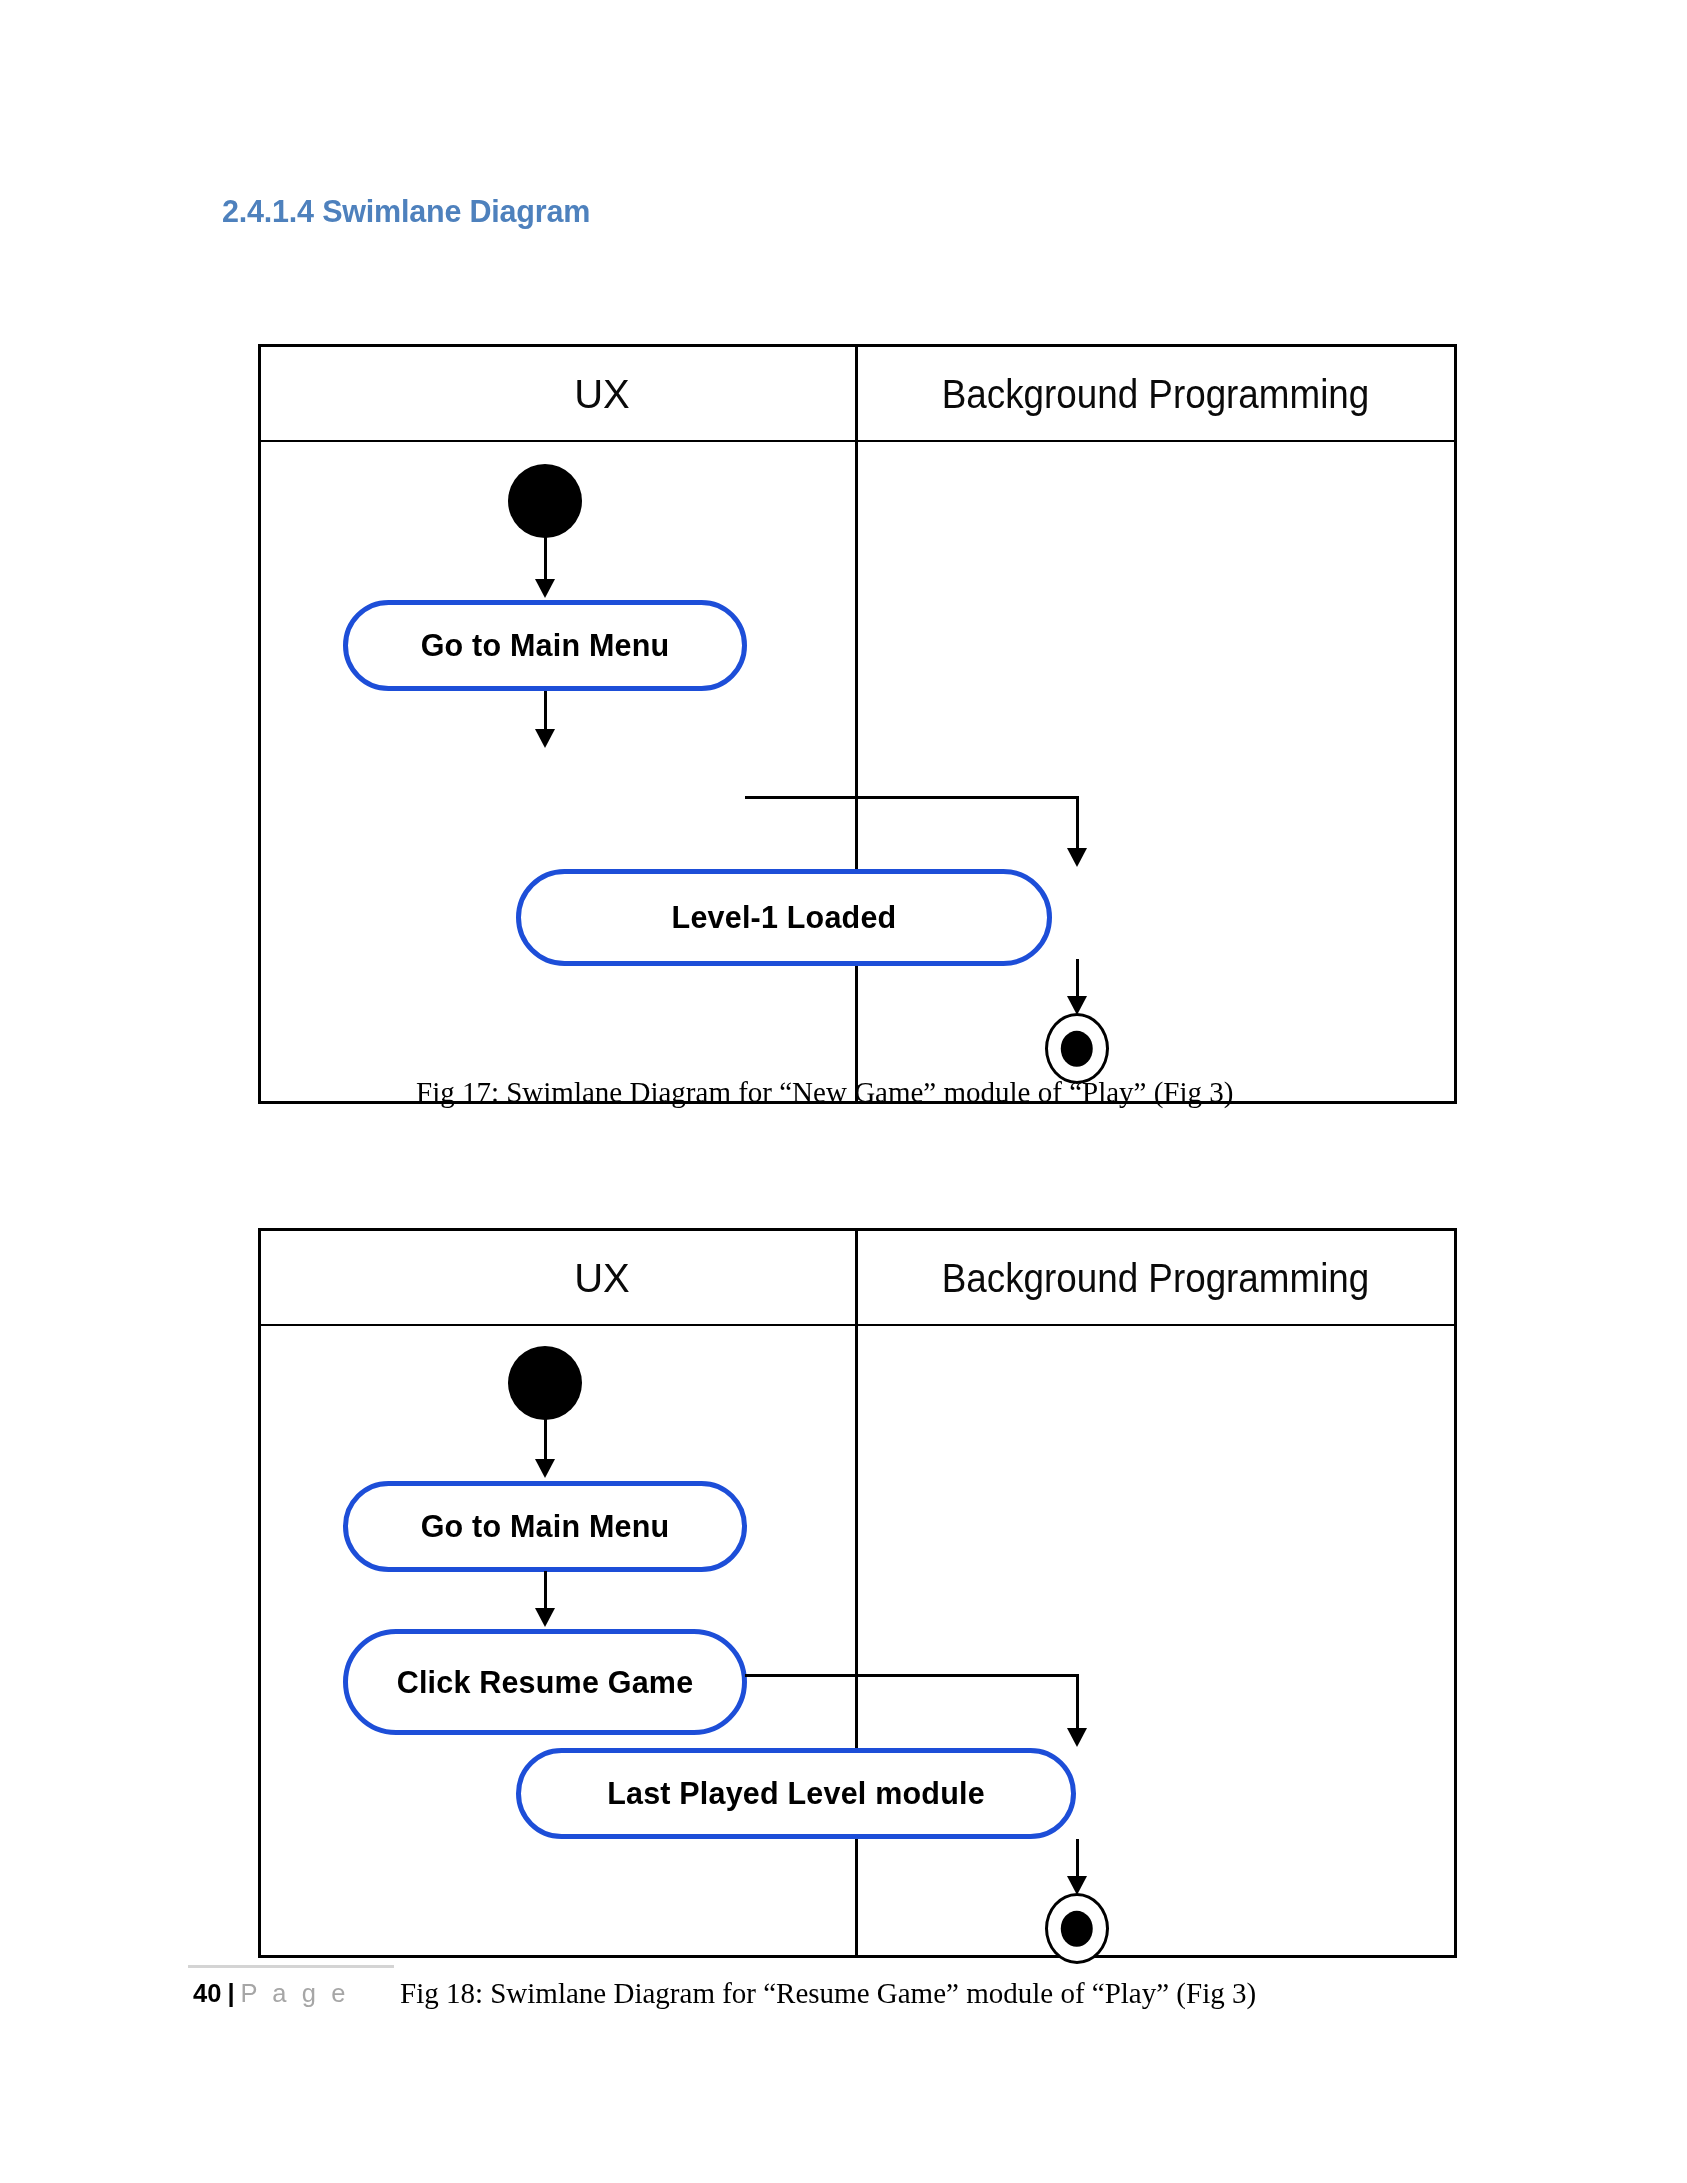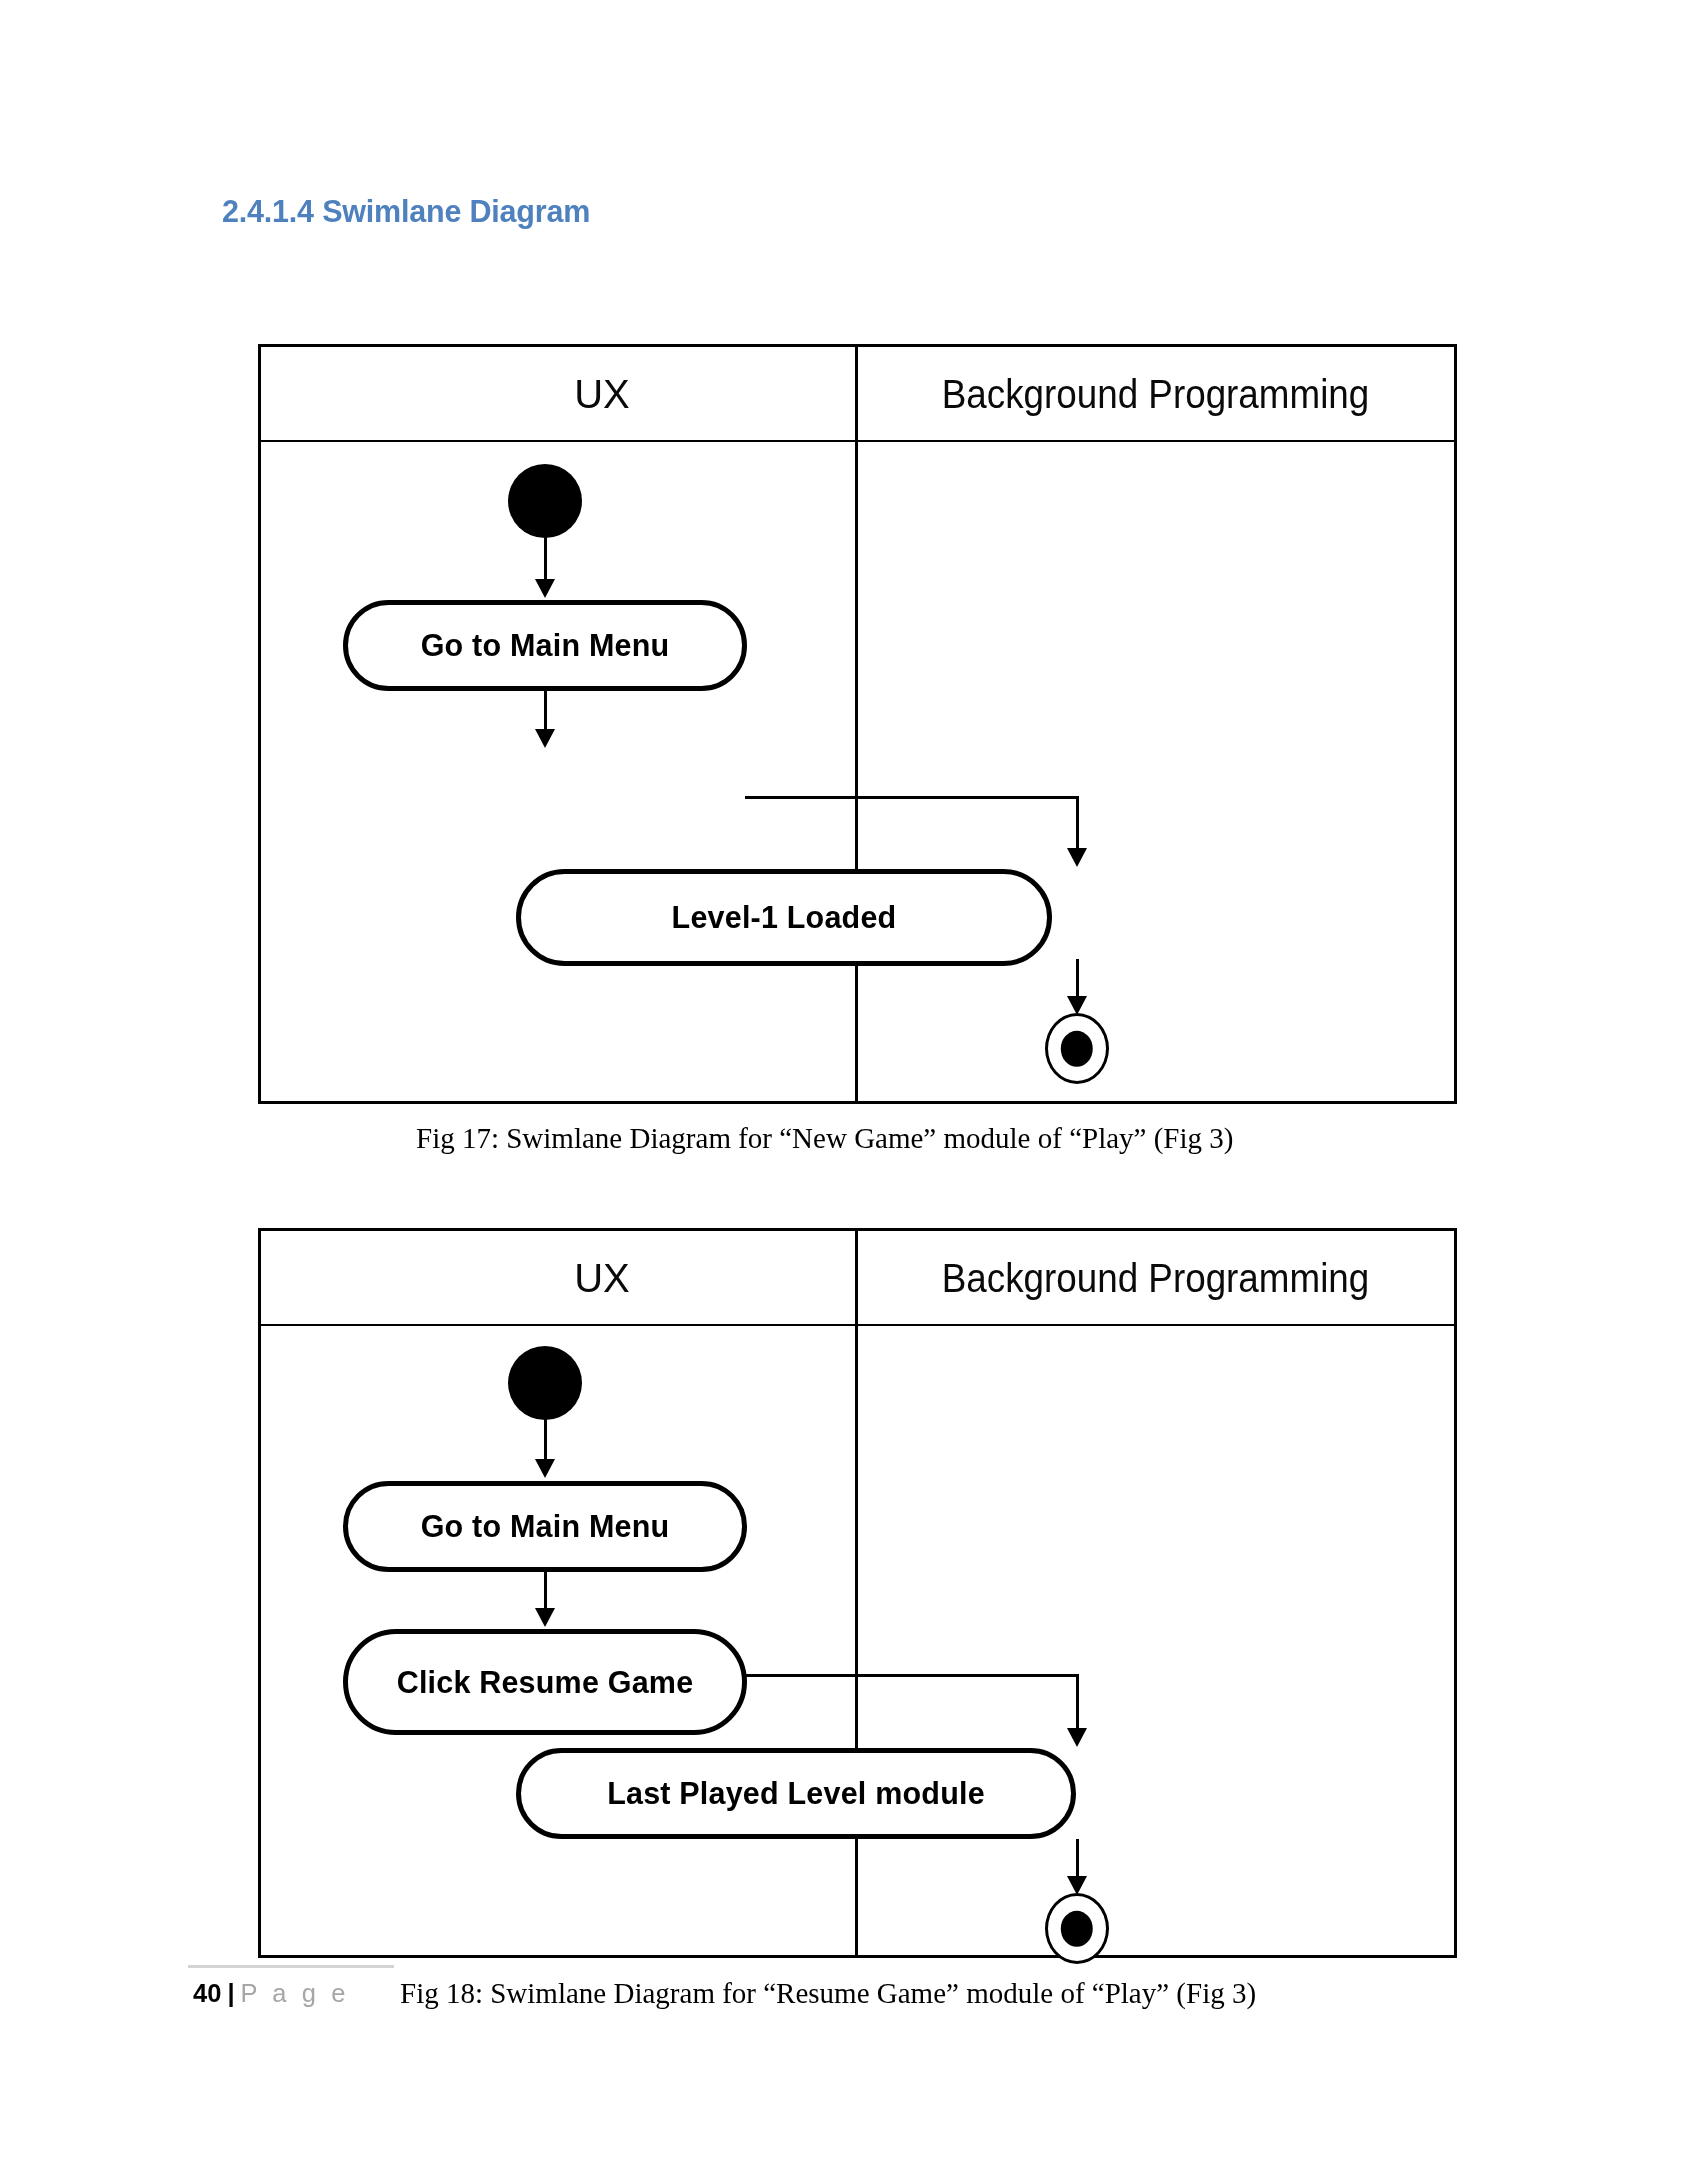--- a/index.html
+++ b/index.html
@@ -88,21 +88,21 @@
     white-space: nowrap;
     color: #0a0a0a;
   }
   .lane-title.left  { left: 0;     width: 594px; padding-left: 44px; }
   .lane-title.right { left: 594px; width: 601px; transform: scaleX(0.92); }
 
   
   .node {
     position: absolute;
     box-sizing: border-box;
-    border: 5px solid #000000;
+    border: 5px solid #1d4ed8;
     border-radius: 823px;
     background: #ffffff;
     display: flex;
     align-items: center;
     justify-content: center;
     font-family: "Liberation Sans", sans-serif;
     font-weight: bold;
     font-size: 30.5px;
     line-height: 1;
     color: #000000;
@@ -158,21 +158,21 @@
   }
 
   
   .figure-caption {
     position: absolute;
     font-family: "Liberation Serif", serif;
     font-size: 29px;
     color: #000000;
     white-space: nowrap;
   }
-  #caption-fig-17 { left: 416px; top: 1122px; text-align: center; }
+  #caption-fig-17 { left: 416px; top: 1076px; text-align: center; }
   #caption-fig-18 { left: 400px; top: 1977px; }
 
   
   .footer-rule {
     position: absolute;
     left: 188px;
     top: 1965px;
     width: 206px;
     height: 0;
     border-top: 3.3px solid #d4d4d4;

